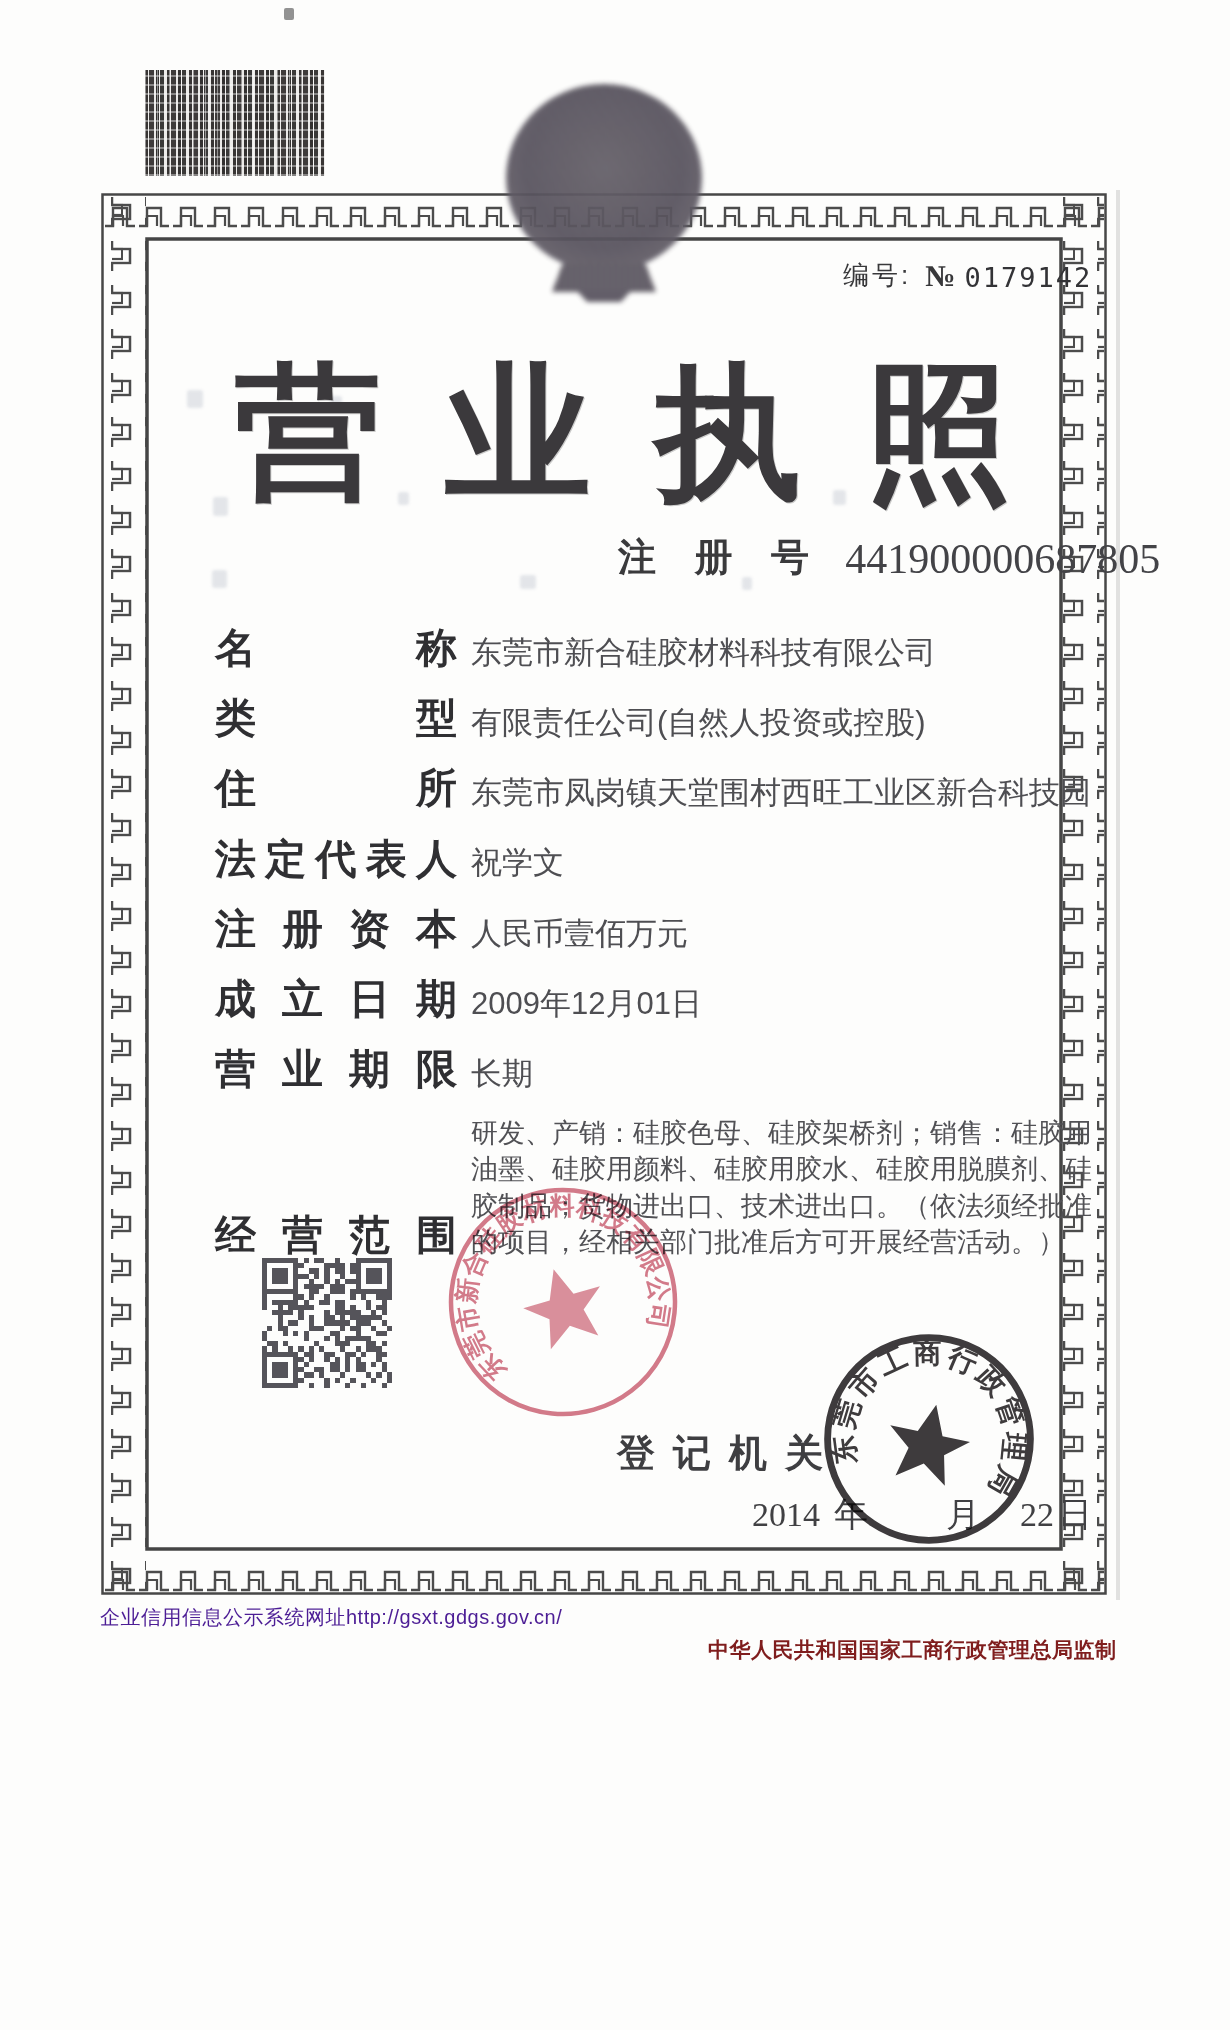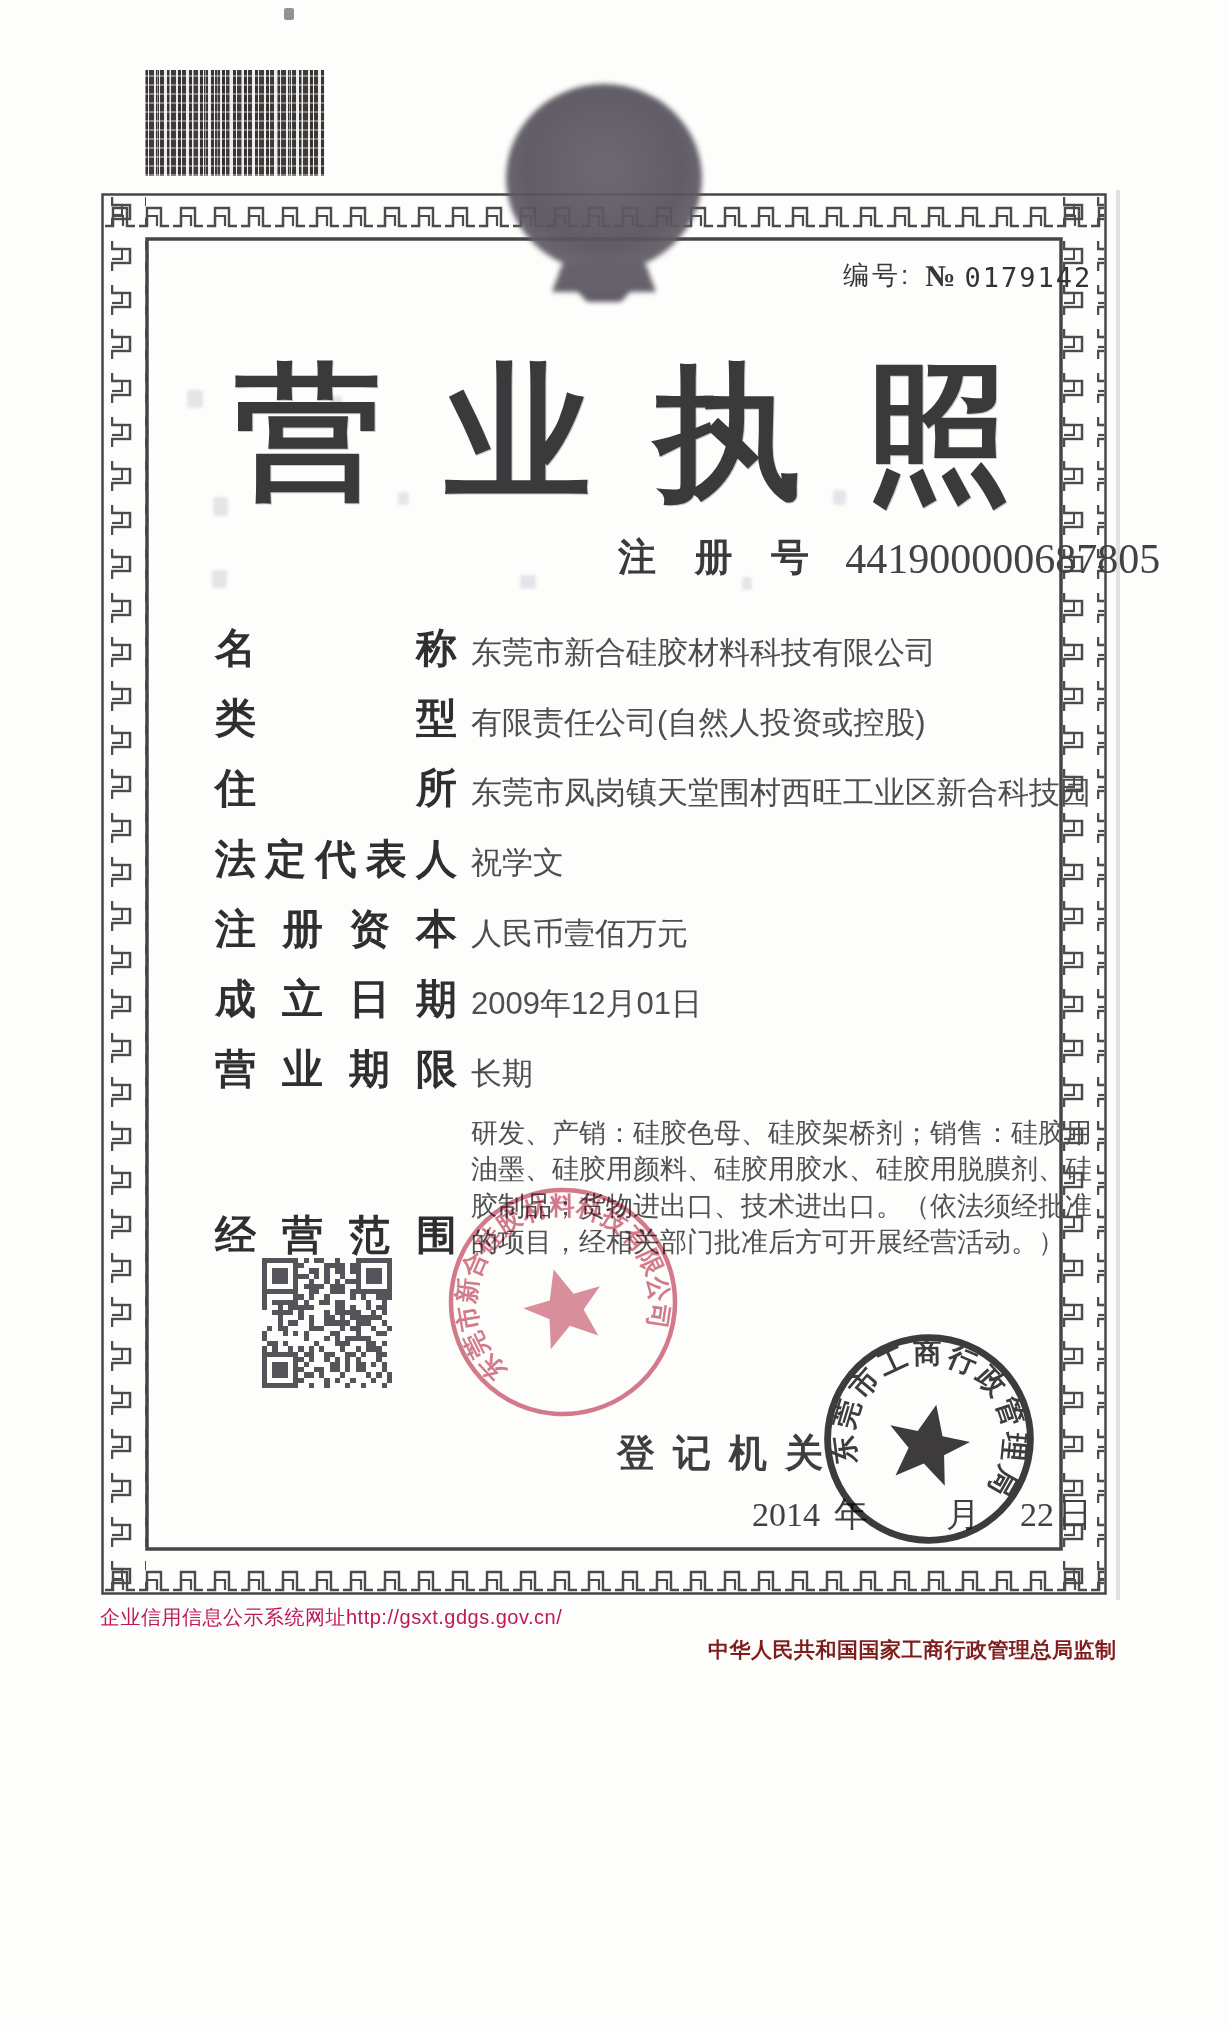--- a/index.html
+++ b/index.html
@@ -83,21 +83,21 @@
   .registrar { position:absolute; left:617px; top:1428px; z-index:4; font-size:38px; color:#3e3e41;
                letter-spacing:18px; font-weight:600; }
   .issue-date { position:absolute; left:752px; top:1492px; z-index:4; font-size:34px; color:#404043; display:flex; align-items:baseline; }
   .issue-date .y { font-family:"Liberation Serif", serif; }
   .issue-date .c1 { margin-left:14px; }
   .issue-date .c2 { margin-left:78px; }
   .issue-date .d { margin-left:40px; font-family:"Liberation Serif", serif; }
   .issue-date .c3 { margin-left:4px; }
 
   
-  .footer-left { position:absolute; left:100px; top:1604px; z-index:4; font-size:20px; color:#be185d; letter-spacing:.5px; }
+  .footer-left { position:absolute; left:100px; top:1604px; z-index:4; font-size:20px; color:#4c1d95; letter-spacing:.5px; }
   .footer-right { position:absolute; left:708px; top:1602px; z-index:4; font-size:21px; color:#7f1d1d; font-weight:600; letter-spacing:.5px;margin-top:34px; }
 
   
   .edge-shadow { position:absolute; left:1116px; top:190px; width:4px; height:1410px; background:rgba(60,60,60,.14); z-index:2; }
   .ghost { position:absolute; background:#8a93a8; border-radius:3px; filter:blur(1.5px); opacity:.22; z-index:2; }
   .speck { position:absolute; background:#3a3a3a; border-radius:2px; opacity:.55; z-index:2; }
 </style>
 </head>
 <body>
 

